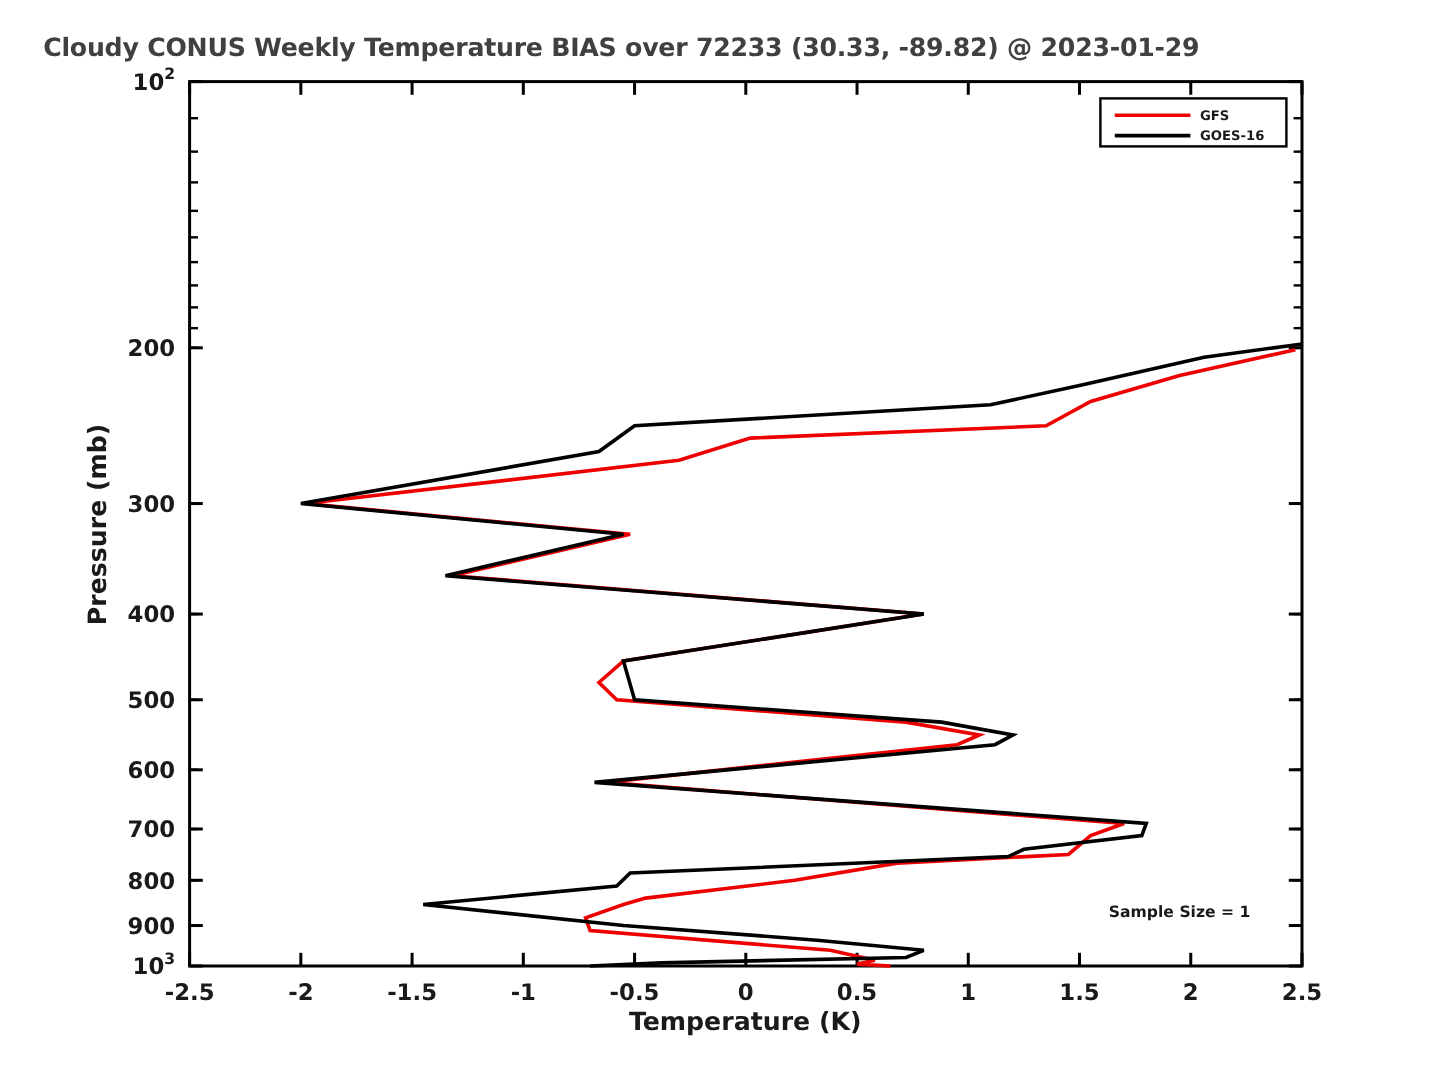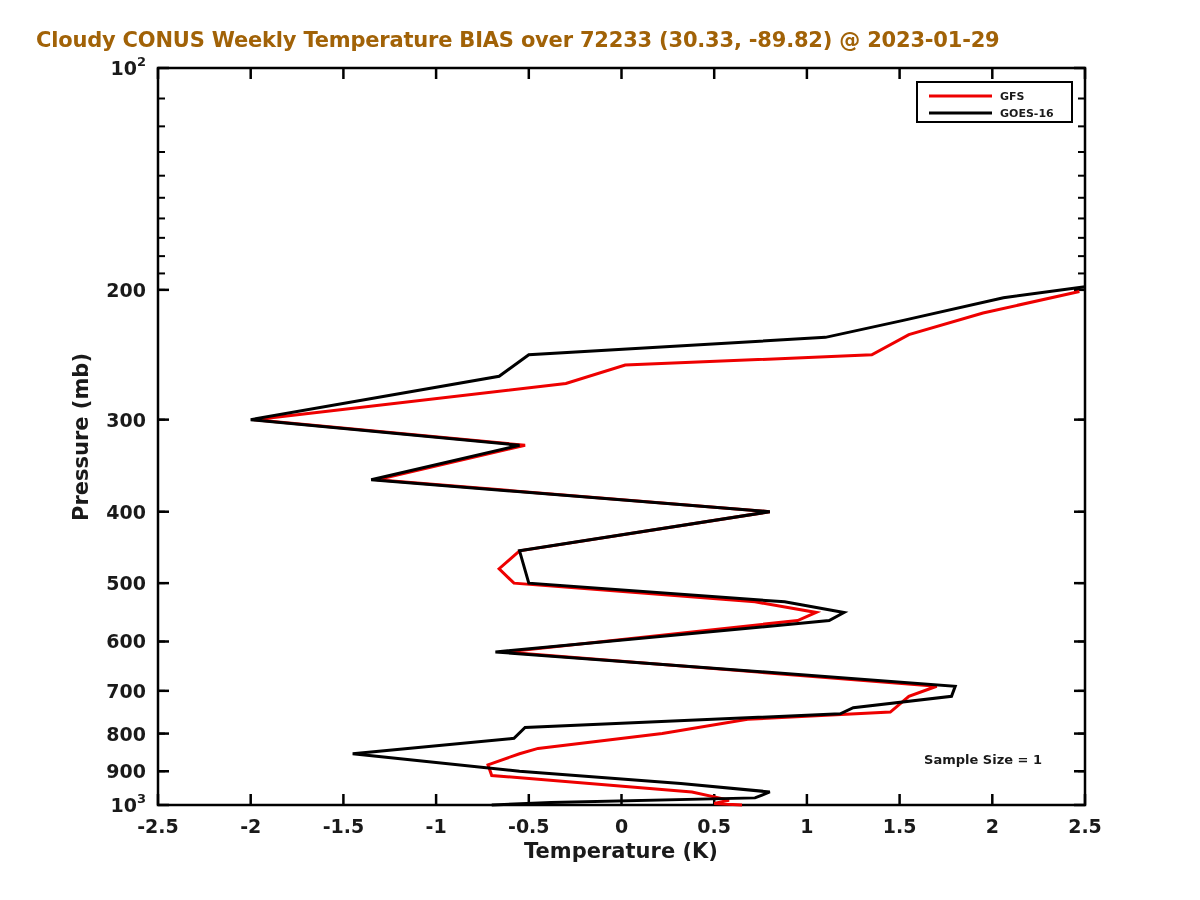--- a/index.html
+++ b/index.html
@@ -2,21 +2,21 @@
 <html><head>
 <meta charset="utf-8">
 <style>
   html,body{margin:0;padding:0;background:#ffffff;}
   body{width:1200px;height:900px;overflow:hidden;
        font-family:"DejaVu Sans","Liberation Sans",sans-serif;}
   #root{position:relative;width:1200px;height:900px;}
 
   #chart-title{
     position:absolute; left:36px; top:28px;
-    font-size:21px; font-weight:bold; color:#a16207;
+    font-size:21px; font-weight:bold; color:#404040;
     white-space:nowrap; letter-spacing:-0.2px;
   }
 
   #plot-svg{position:absolute;left:0;top:0;}
 
   .tick-label{
     font-family:"DejaVu Sans","Liberation Sans",sans-serif;
     font-size:19px; font-weight:bold; fill:#1a1a1a;
   }
   .axis-title{

